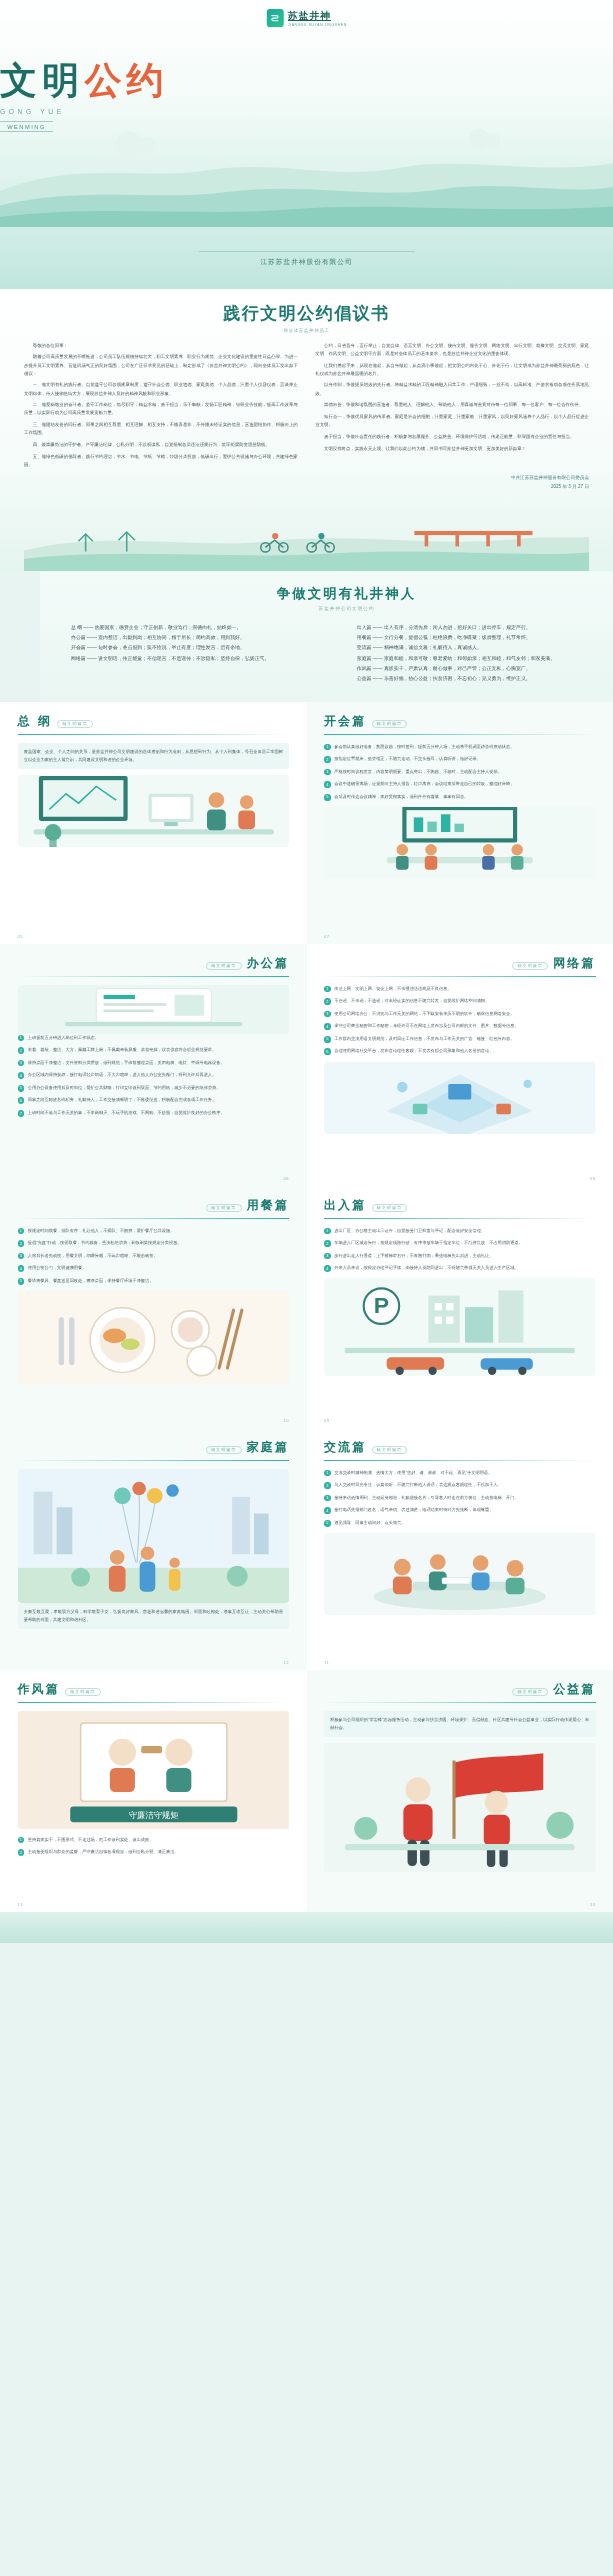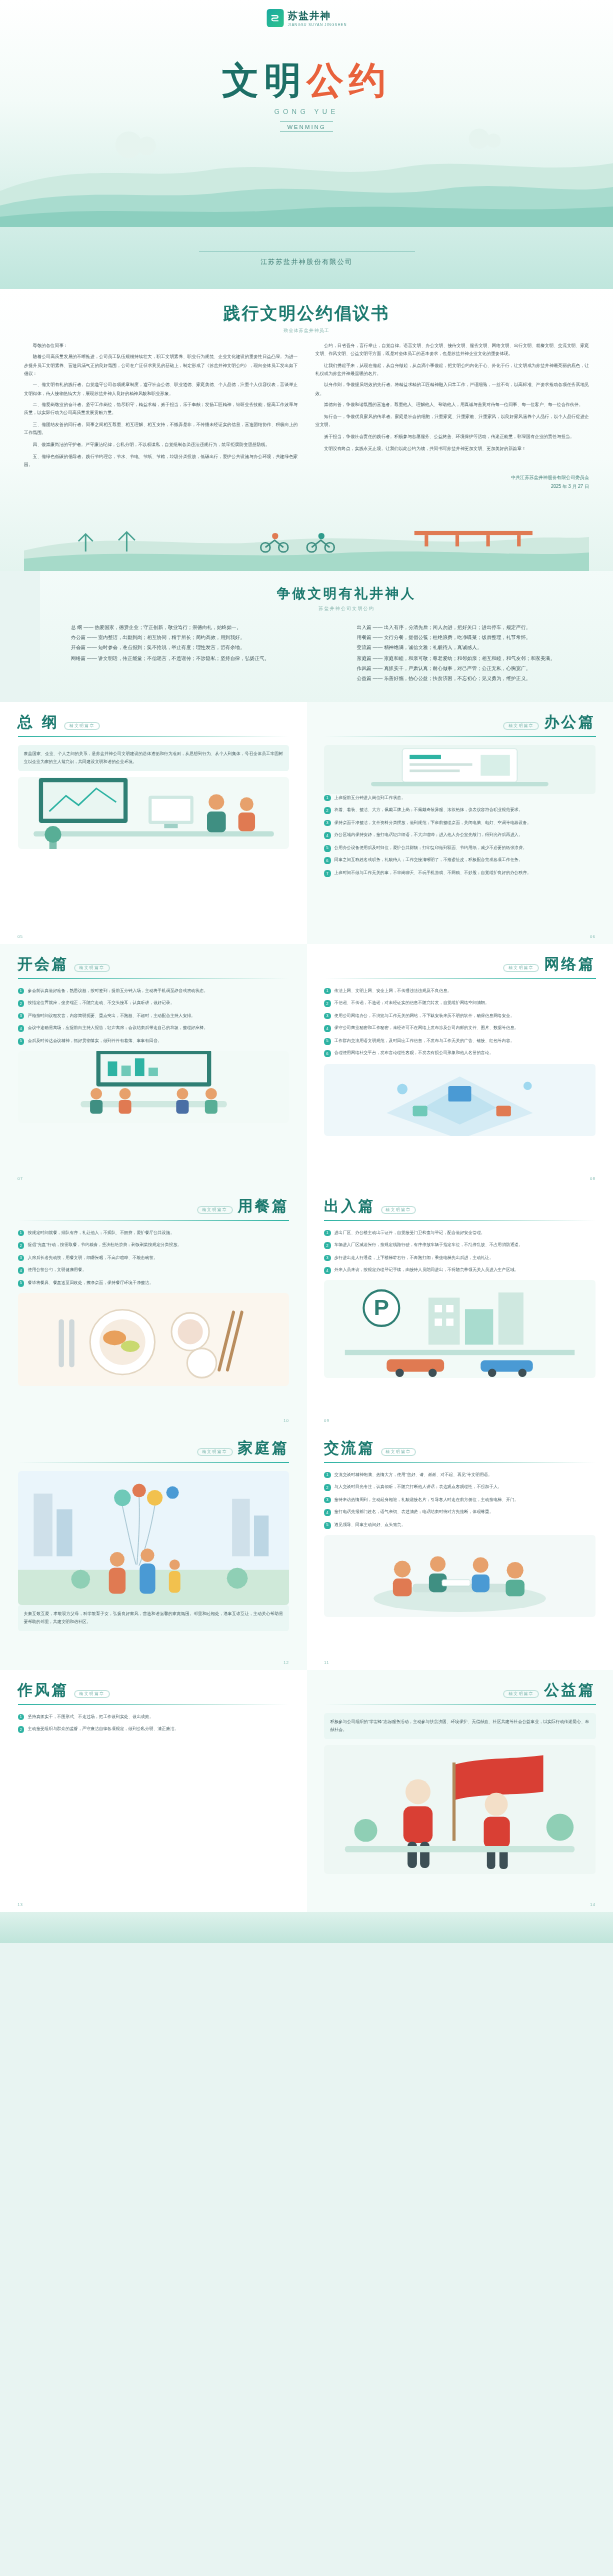--- a/index.html
+++ b/index.html
@@ -22,25 +22,25 @@
   .cover-logo {
     position:absolute; left:50%; top:9.3px; transform:translateX(-50%);
     display:flex; align-items:center; gap:4.1px;
   }
   .logo-mark {
     width:17.5px; height:17.5px; border-radius:3.1px;
     background:linear-gradient(135deg,#1aa9a0,#2fc38c);
     display:flex; align-items:center; justify-content:center;
     color:#fff; font-size:9.3px; font-weight:bold;
   }
-  .logo-text { font-size:9.8px; font-weight:bold; letter-spacing:1px; color:#18645c; }
+  .logo-text { font-size:9.8px; font-weight:bold; letter-spacing:1px; color:#18645c;text-decoration:underline; }
   .logo-sub { font-size:3.6px; color:#5fa49c; letter-spacing:0.5px; }
 
   .cover-title-wrap {
-    position:absolute; left:0; right:0; top:56px; text-align:center;
+    position:absolute; left:0; right:0; top:56px; 
   }
   .cover-title {
     font-family:"DejaVu Serif", serif;
     font-size:37px; font-weight:bold; letter-spacing:5.2px;
     color:#1d6f66;
     text-shadow:0 1px 0 rgba(255,255,255,.8);
   }
   .cover-title .accent { color:#e8623c; }
   .cover-sub-en { font-size:6.7px; letter-spacing:3.6px; color:#6aa9a0; margin-top:2.1px; }
   .cover-badge {
@@ -95,21 +95,21 @@
   .grid2 { display:grid; grid-template-columns:1fr 1fr; }
   .card {
     position:relative;
     padding:11.3px 17.5px 17.5px;
     min-height:242px;
     background:#ffffff;
   }
   .card.alt { background:#f4fbf9; }
   .card-head { display:flex; align-items:flex-end; gap:5.2px; margin-bottom:2.1px; }
   .card-title {
-    font-size:15px; font-weight:bold; color:#1d7a6f; letter-spacing:2.1px;
+    font-size:12px; font-weight:bold; color:#1d7a6f; letter-spacing:2.1px;
     font-family:"DejaVu Serif", serif;
     text-align:right;
   }
   .card-head.right { justify-content:flex-end; }
   .card-tag {
     font-size:4.1px; color:#7fb8b0; letter-spacing:1px;
     border:0.5px solid #bfe0da; border-radius:4.6px; padding:0.5px 4.1px; margin-bottom:2.6px;
   }
   .card-rule { height:1px; background:linear-gradient(90deg,#2eb3a3,#bfe6de 70%, transparent); margin:4.1px 0 7.2px; }
   .card.right-rule .card-rule { background:linear-gradient(270deg,#2eb3a3,#bfe6de 70%, transparent); }
@@ -278,49 +278,20 @@
         <rect x="362" y="92" width="36" height="40" rx="8" fill="#3f8f82"></rect>
         <circle cx="438" cy="78" r="13" fill="#e7a16c"></circle>
         <rect x="422" y="94" width="32" height="36" rx="8" fill="#e07a52"></rect>
         <rect x="60" y="140" width="14" height="34" fill="#7dbfae"></rect>
         <circle cx="67" cy="136" r="16" fill="#58ae96"></circle>
       </svg>
     </div>
     <div class="pagenum l">05</div>
   </div>
 
-  <div class="card alt right-rule">
-    <div class="card-head right">
-      <span class="card-tag">精文明篇章</span>
-      <span class="card-title">办公篇</span>
-    </div>
-    <div class="card-rule"></div>
-    <div class="illus" style="height:49px">
-      <svg width="100%" height="100%" viewBox="0 0 520 120" preserveAspectRatio="xMidYMid slice" aria-hidden="true">
-        <rect width="520" height="120" fill="#eaf6f2"></rect>
-        <rect x="150" y="20" width="220" height="64" rx="5" fill="#ffffff" stroke="#bcdfd6"></rect>
-        <rect x="164" y="32" width="60" height="8" fill="#2eb3a3"></rect>
-        <rect x="164" y="48" width="120" height="5" fill="#cfe3de"></rect>
-        <rect x="164" y="60" width="96" height="5" fill="#cfe3de"></rect>
-        <rect x="300" y="32" width="56" height="40" fill="#d8efe8"></rect>
-        <rect x="90" y="84" width="340" height="8" rx="4" fill="#bfe1d8"></rect>
-      </svg>
-    </div>
-    <ol class="items">
-      <li>上班提前五分钟进入岗位到工作状态。</li>
-      <li>衣着、着装、整洁、大方，佩戴工牌上岗；不佩戴奇装异服、浓妆艳抹，仪表仪容符合职业规范要求。</li>
-      <li>保持桌面干净整洁，文件资料分类摆放，做到规范；下班前整理桌面，关闭电脑、电灯、空调等电器设备。</li>
-      <li>办公区域内保持安静，接打电话轻声细语，不大声喧哗；进入他人办公室先敲门，得到允许后再进入。</li>
-      <li>公用办公设备使用后及时归位，爱护公共财物；打印复印做到双面、节约用纸，减少不必要的纸张浪费。</li>
-      <li>同事之间互称姓名或职务，礼貌待人；工作交接清晰明了，不推诿扯皮，积极配合完成各项工作任务。</li>
-      <li>上班时间不做与工作无关的事，不串岗聊天、不玩手机游戏、不网购、不炒股；自觉维护良好的办公秩序。</li>
-    </ol>
-    <div class="pagenum r">06</div>
-  </div>
-
   <div class="card alt">
     <div class="card-head">
       <span class="card-title">开会篇</span>
       <span class="card-tag">精文明篇章</span>
     </div>
     <div class="card-rule"></div>
     <ol class="items">
       <li>参会前认真做好准备，熟悉议题，按时签到；提前五分钟入场，主动将手机调至静音或震动状态。</li>
       <li>按指定位置就座，坐姿端正，不随意走动、不交头接耳；认真听讲，做好记录。</li>
       <li>严格按时间议程发言，内容简明扼要、重点突出，不跑题、不超时，主动配合主持人安排。</li>
@@ -341,20 +312,49 @@
           <rect x="138" y="110" width="24" height="26" rx="6" fill="#3f8f82"></rect>
         <circle cx="205" cy="98" r="11" fill="#e7a16c"></circle>
           <rect x="193" y="110" width="24" height="26" rx="6" fill="#e07a52"></rect>
         <circle cx="315" cy="98" r="11" fill="#e7a16c"></circle>
           <rect x="303" y="110" width="24" height="26" rx="6" fill="#4a6fa5"></rect>
         <circle cx="370" cy="98" r="11" fill="#e7a16c"></circle>
           <rect x="358" y="110" width="24" height="26" rx="6" fill="#58ae96"></rect>
       </svg>
     </div>
     <div class="pagenum l">07</div>
+  </div>
+
+  <div class="card alt right-rule">
+    <div class="card-head right">
+      <span class="card-tag">精文明篇章</span>
+      <span class="card-title">办公篇</span>
+    </div>
+    <div class="card-rule"></div>
+    <div class="illus" style="height:49px">
+      <svg width="100%" height="100%" viewBox="0 0 520 120" preserveAspectRatio="xMidYMid slice" aria-hidden="true">
+        <rect width="520" height="120" fill="#eaf6f2"></rect>
+        <rect x="150" y="20" width="220" height="64" rx="5" fill="#ffffff" stroke="#bcdfd6"></rect>
+        <rect x="164" y="32" width="60" height="8" fill="#2eb3a3"></rect>
+        <rect x="164" y="48" width="120" height="5" fill="#cfe3de"></rect>
+        <rect x="164" y="60" width="96" height="5" fill="#cfe3de"></rect>
+        <rect x="300" y="32" width="56" height="40" fill="#d8efe8"></rect>
+        <rect x="90" y="84" width="340" height="8" rx="4" fill="#bfe1d8"></rect>
+      </svg>
+    </div>
+    <ol class="items">
+      <li>上班提前五分钟进入岗位到工作状态。</li>
+      <li>衣着、着装、整洁、大方，佩戴工牌上岗；不佩戴奇装异服、浓妆艳抹，仪表仪容符合职业规范要求。</li>
+      <li>保持桌面干净整洁，文件资料分类摆放，做到规范；下班前整理桌面，关闭电脑、电灯、空调等电器设备。</li>
+      <li>办公区域内保持安静，接打电话轻声细语，不大声喧哗；进入他人办公室先敲门，得到允许后再进入。</li>
+      <li>公用办公设备使用后及时归位，爱护公共财物；打印复印做到双面、节约用纸，减少不必要的纸张浪费。</li>
+      <li>同事之间互称姓名或职务，礼貌待人；工作交接清晰明了，不推诿扯皮，积极配合完成各项工作任务。</li>
+      <li>上班时间不做与工作无关的事，不串岗聊天、不玩手机游戏、不网购、不炒股；自觉维护良好的办公秩序。</li>
+    </ol>
+    <div class="pagenum r">06</div>
   </div>
 
   <div class="card right-rule">
     <div class="card-head right">
       <span class="card-tag">精文明篇章</span>
       <span class="card-title">网络篇</span>
     </div>
     <div class="card-rule"></div>
     <ol class="items">
       <li>依法上网、文明上网、安全上网，不传播违法违规及不良信息。</li>
@@ -513,20 +513,33 @@
     </div>
     <div class="pagenum l">11</div>
   </div>
 
   <div class="card">
     <div class="card-head">
       <span class="card-title">作风篇</span>
       <span class="card-tag">精文明篇章</span>
     </div>
     <div class="card-rule"></div>
+    <div class="illus" style="height:118px;background:#f7ece0">
+      <svg width="100%" height="100%" viewBox="0 0 520 240" preserveAspectRatio="xMidYMid slice" aria-hidden="true">
+        <rect width="520" height="240" fill="#f7ece0"></rect>
+        <rect x="120" y="30" width="280" height="150" rx="6" fill="#ffffff" stroke="#e0cdb6" stroke-width="3"></rect>
+        <circle cx="200" cy="86" r="26" fill="#f3dfc8"></circle>
+        <rect x="176" y="116" width="48" height="46" rx="10" fill="#e07a52"></rect>
+        <circle cx="308" cy="86" r="26" fill="#f3dfc8"></circle>
+        <rect x="284" y="116" width="48" height="46" rx="10" fill="#3f8f82"></rect>
+        <rect x="236" y="74" width="40" height="14" rx="4" fill="#c9a06a"></rect>
+        <rect x="100" y="190" width="320" height="30" rx="6" fill="#2f7f74"></rect>
+        <text x="260" y="211" font-size="16" font-family="Liberation Sans, sans-serif" fill="#ffffff" text-anchor="middle">守廉洁守规矩</text>
+      </svg>
+    </div>
     <ol class="items" style="margin-top:7.2px">
       <li>坚持真抓实干，不图形式、不走过场，把工作做到实处、做出成效。</li>
       <li>主动接受组织与群众的监督，严守廉洁自律各项规定，做到公私分明、清正廉洁。</li>
     </ol>
     <div class="pagenum l">13</div>
   </div>
 
   <div class="card alt right-rule">
     <div class="card-head right">
       <span class="card-tag">精文明篇章</span>

